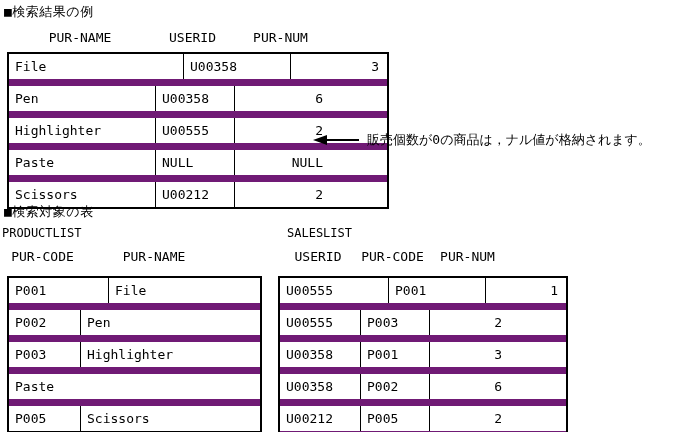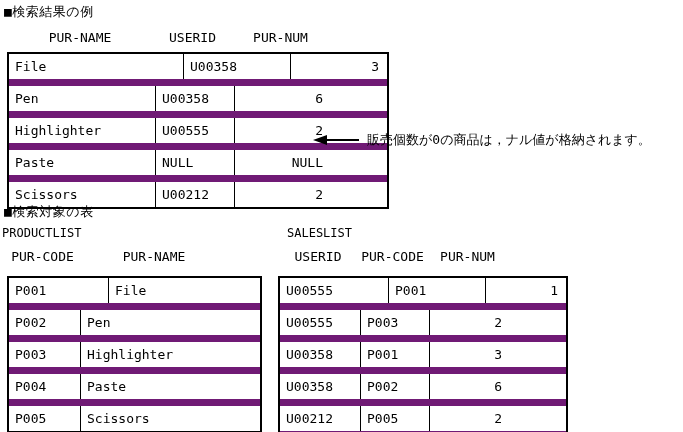--- a/index.html
+++ b/index.html
@@ -100,21 +100,20 @@
       </div>
       <div class="trow">
         <div class="tcell c1">P002</div>
         <div class="tcell c2">Pen</div>
       </div>
       <div class="trow">
         <div class="tcell c1">P003</div>
         <div class="tcell c2">Highlighter</div>
       </div>
       <div class="trow">
-        <div class="tcell c1">P004</div>
         <div class="tcell c2">Paste</div>
       </div>
       <div class="trow">
         <div class="tcell c1">P005</div>
         <div class="tcell c2">Scissors</div>
       </div>
     </div>
 
   <div class="hdr t3" style="left:278px;top:249px;">
       <div class="hcell c1">USERID</div>

